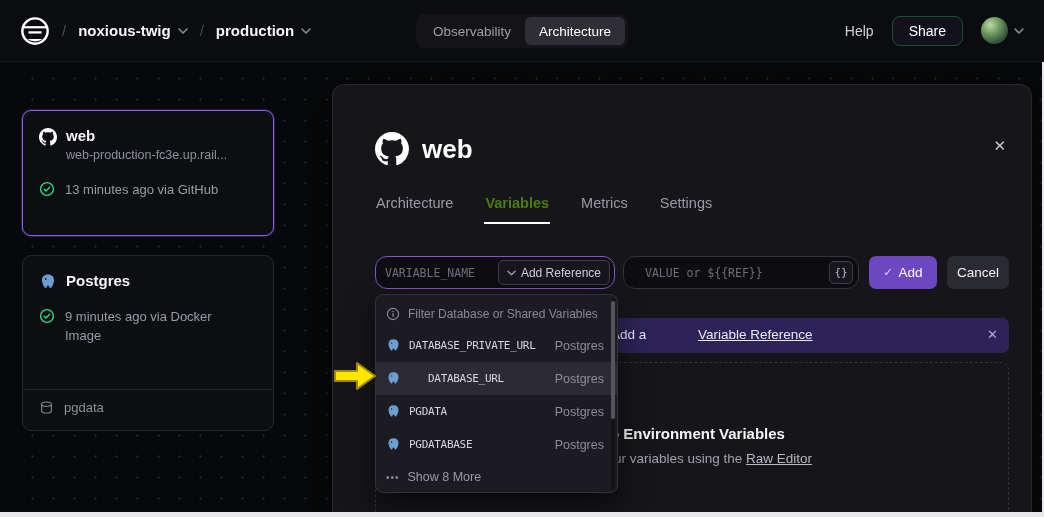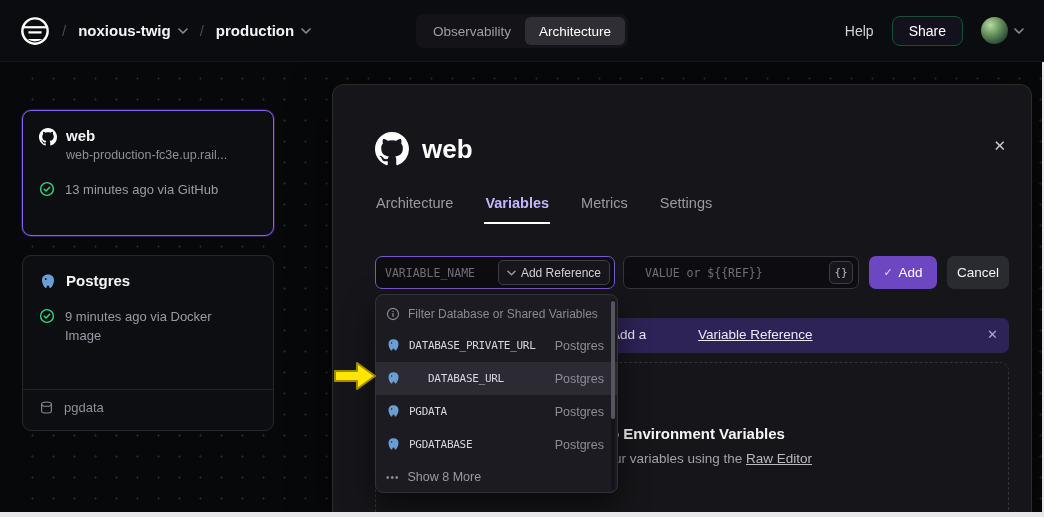--- a/index.html
+++ b/index.html
@@ -60,25 +60,25 @@
            box-shadow:0 10px 40px rgba(0,0,0,.6); z-index:10; }
   .panel-header { position:absolute; left:42px; top:45px; right:24px; height:38px; display:flex; align-items:center; }
   .panel-gh { display:flex; margin-right:13px; }
   .panel-title { color:#fff; font-size:26px; font-weight:700; font-family:"Liberation Sans",sans-serif; }
   .panel-close { position:absolute; right:1px; top:8px; background:none; border:none; color:#c9c9d1;
                  font-size:15px; cursor:pointer; line-height:16px; }
 
   .panel-tabs { position:absolute; left:42px; top:110px; display:flex; gap:30px; }
   .ptab { background:none; border:none; color:#9a9aa3; font-size:14.5px; font-family:"Liberation Sans",sans-serif;
           padding:0 1px 11px 1px; cursor:pointer; border-bottom:2px solid transparent; }
-  .ptab.active { color:#c4b5fd; font-weight:600; border-bottom-color:#fff; }
+  .ptab.active { color:#4d7c0f; font-weight:600; border-bottom-color:#fff; }
 
   .form-row { position:absolute; left:42px; top:171px; width:634px; height:33px; }
   .inputbox { position:absolute; top:0; height:33px; background:#0d0d11; border:1px solid #35343d;
-              border-radius:7px; display:flex; align-items:center; }
+              border-radius:12px; display:flex; align-items:center; }
   .inputbox.focused { border-color:#7b57cf; }
   .ibox-name { left:0; width:240px; }
   .ibox-value { left:248px; width:236px;padding-left:12px; }
   .inputbox input { flex:1; min-width:0; background:transparent; border:none; outline:none;
                     color:#e4e4e9; font-family:"DejaVu Sans Mono", monospace; font-size:11.5px; padding:0 9px; }
   .inputbox input::placeholder { color:#6e6e79; }
   .addref-btn { flex:0 0 auto; margin-right:4px; height:25px; display:flex; align-items:center; gap:5px;
                 background:#17161c; border:1px solid #3e3d47; border-radius:5px; color:#cfcfd6;
                 font-size:12px; padding:0 8px; cursor:pointer; font-family:"Liberation Sans",sans-serif; }
   .addref-btn .chev { display:flex; color:#9a9aa3; }

